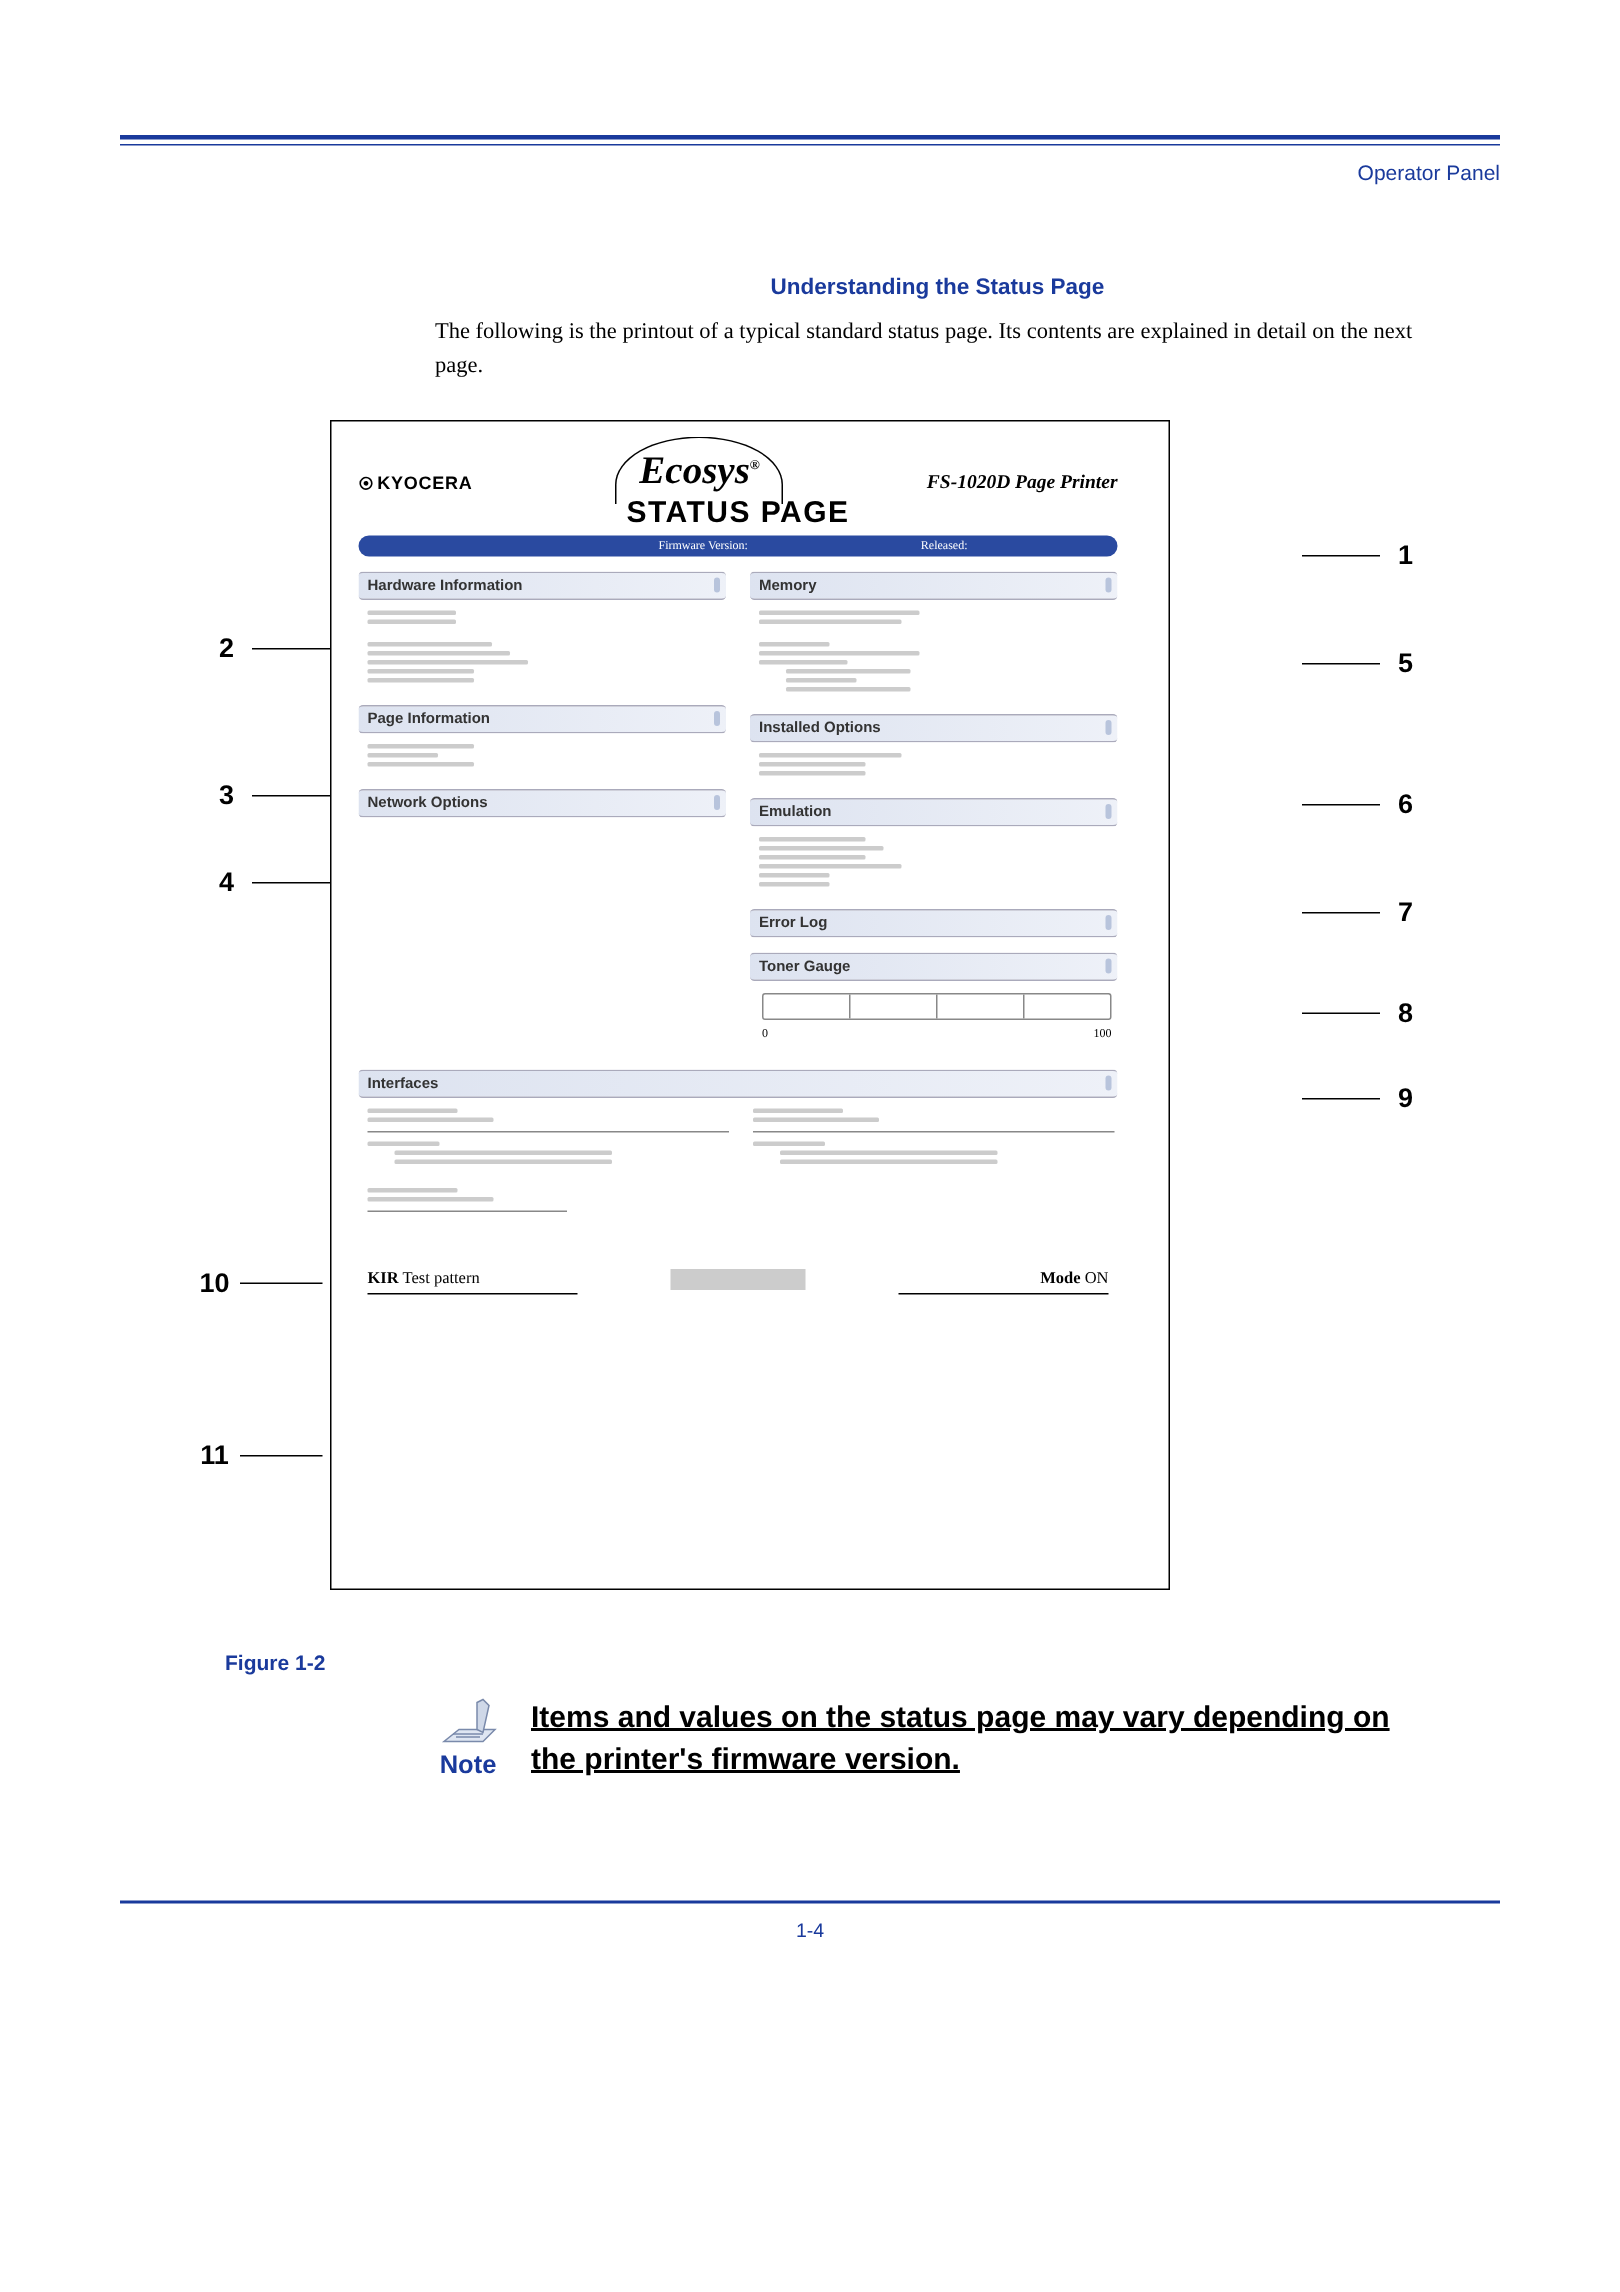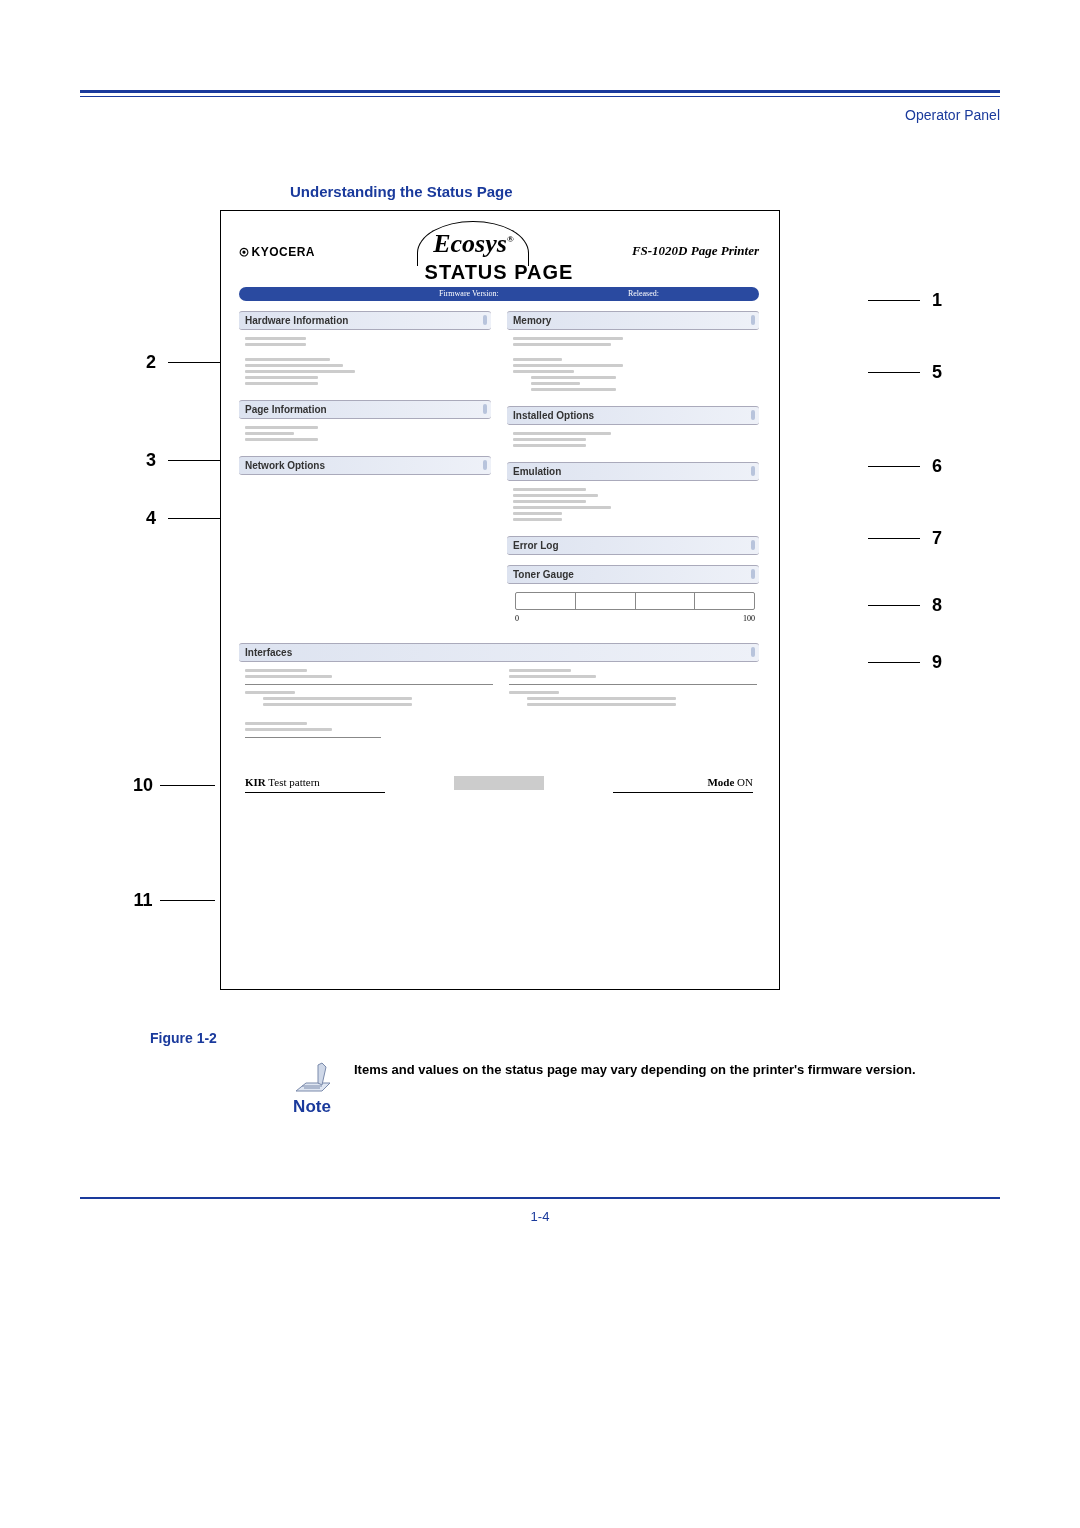--- a/index.html
+++ b/index.html
@@ -32,20 +32,21 @@
 .content-indent {
   margin-left: 210px;
   margin-right: 40px;
 }
 .section-title {
   font-family: Arial, sans-serif;
   font-weight: bold;
   font-size: 15px;
   color: #1a3a9c;
   margin-bottom: 10px;
+  text-align: center;
 }
 .body-text {
   font-family: Georgia, serif;
   font-size: 15px;
   line-height: 1.5;
   color: #000;
   margin-bottom: 25px;
 }
 
 
@@ -55,21 +56,21 @@
   height: 800px;
 }
 .status-page-box {
   position: absolute;
   left: 80px;
   top: 0;
   width: 560px;
   height: 780px;
   border: 1px solid #000;
   background: #fff;
-  padding: 18px 20px 10px 18px;
+  padding: 18px 34px 10px 18px;
   box-sizing: border-box;
 }
 
 .sp-header {
   display: flex;
   align-items: flex-end;
   justify-content: space-between;
 }
 .kyocera {
   font-family: Arial, sans-serif;
@@ -227,36 +228,38 @@
   margin-left:210px;
   gap:20px;
   margin-bottom:80px;
 }
 .note-icon{
   width:44px;text-align:center;
   font-family:Arial,sans-serif;color:#1a3a9c;font-size:17px;font-weight:bold;
 }
 .note-icon svg{display:block;margin:0 auto 2px auto}
 .note-text{
-  font-family:Arial,sans-serif;font-size:13px;font-weight:bold;line-height:1.4;
+  font-family:Arial,sans-serif;font-size:20px;font-weight:bold;line-height:1.4;
   max-width:600px;
+  text-decoration:underline;
 }
 .footer-rule{height:1.5px;background:#1a3a9c;margin:0 0 10px 0}
 .page-num{text-align:center;font-family:Arial,sans-serif;color:#1a3a9c;font-size:13px}
 </style>
 </head>
 <body>
 
 <div class="page">
   <div class="top-rule"></div>
   <div class="top-rule2"></div>
   <div class="header-label">Operator Panel</div>
 
   <div class="content-indent">
     <div class="section-title">Understanding the Status Page</div>
+    <div class="body-text">The following is the printout of a typical standard status page. Its contents are explained in detail on the next page.</div>
   </div>
 
   <div class="diagram-wrap">
 
     <div class="callout left" style="top:142px;left:0">
         <span class="c-num">2</span>
         <span class="c-line"></span>
       </div>
     <div class="callout left" style="top:240px;left:0">
         <span class="c-num">3</span>

